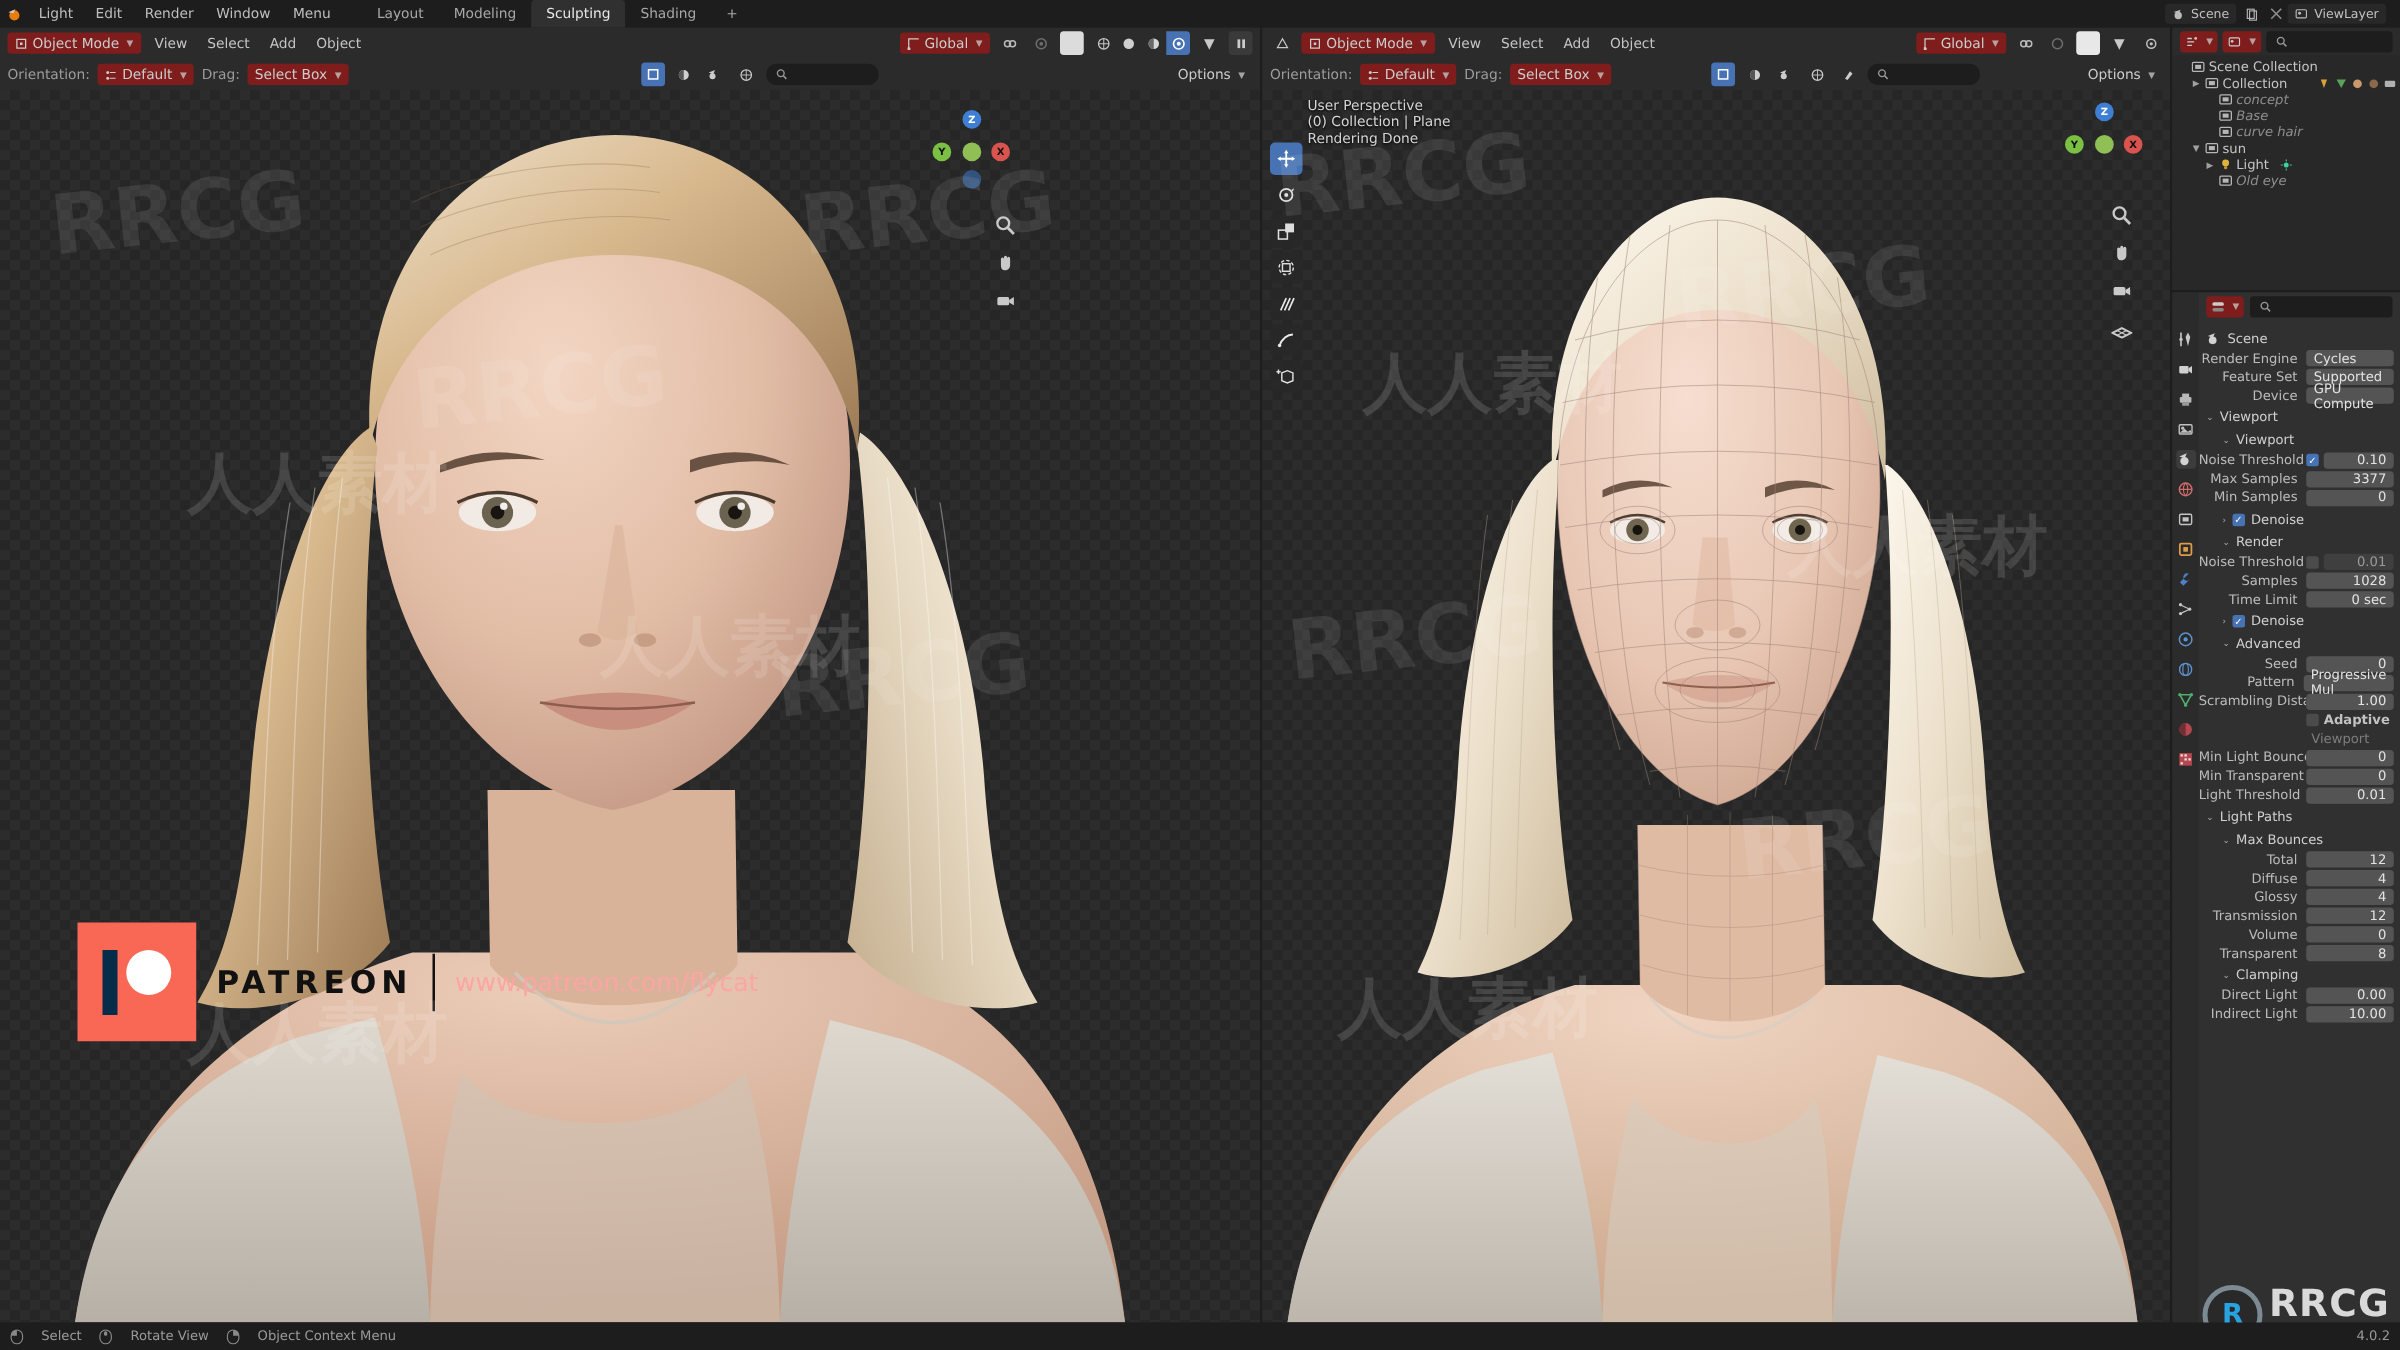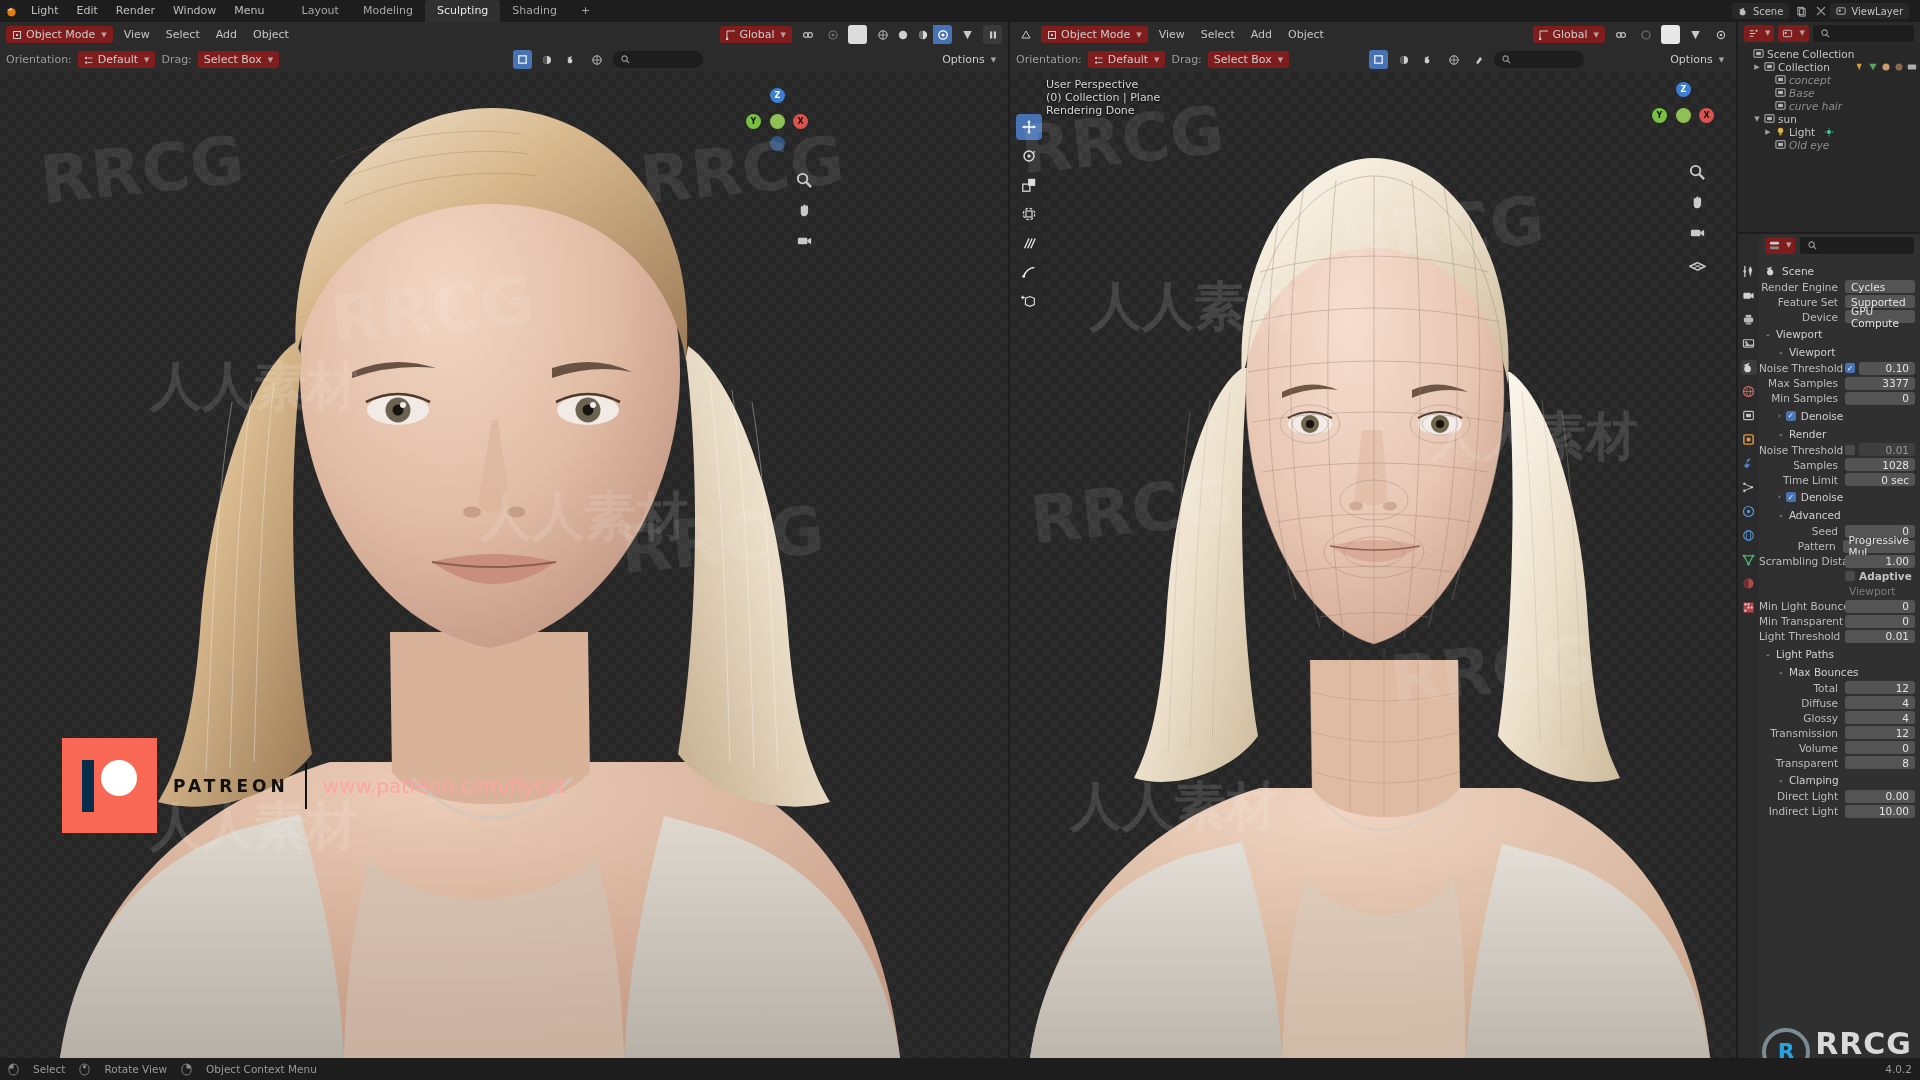--- a/index.html
+++ b/index.html
@@ -96,21 +96,21 @@
     pointer-events:none; user-select:none; z-index:30; }
   .wm-cn { position:absolute; color:rgba(255,255,255,.13); font-weight:bold;
     pointer-events:none; user-select:none; z-index:30;
     font-family:"DejaVu Sans",sans-serif; }
 
   
   .patreon { position:absolute; left:62px; top:738px; display:flex; align-items:center; gap:16px; z-index:25; }
   .p-sq { width:95px; height:95px; background:#f96854; position:relative; }
   .p-bar { position:absolute; left:20px; top:22px; width:12px; height:52px; background:#052d49; }
   .p-cir { position:absolute; left:39px; top:22px; width:36px; height:36px; border-radius:50%; background:#fff; }
-  .p-txt { font-size:17px; letter-spacing:4px; color:#111; font-weight:600; }
+  .p-txt { font-size:25px; letter-spacing:4px; color:#111; font-weight:600; }
   .p-div { width:2px; height:46px; background:#111; }
   .p-url { font-size:20px; color:#fca5a5; }
 
   
   .rrcg { position:absolute; right:8px; bottom:4px; display:flex; align-items:center; gap:5px; z-index:35; }
   .rr-ring { width:48px; height:48px; border-radius:50%; border:4px solid #7b8a93;
     display:flex; align-items:center; justify-content:center; background:rgba(20,20,20,.25); }
   .rr-in { font-size:22px; font-weight:bold; color:#29a3e0; line-height:1; }
   .rr-r { font-size:30px; font-weight:bold; color:#d9d9d9; letter-spacing:1px; line-height:1; }
   .rr-cn { font-size:12px; color:#e2e2e2; letter-spacing:2px; }

